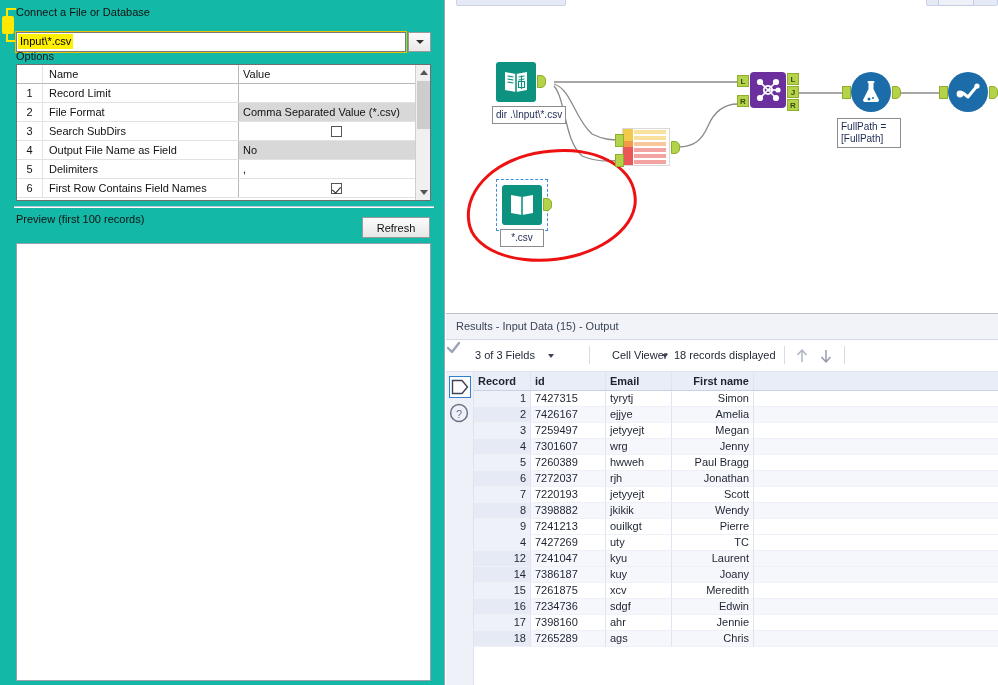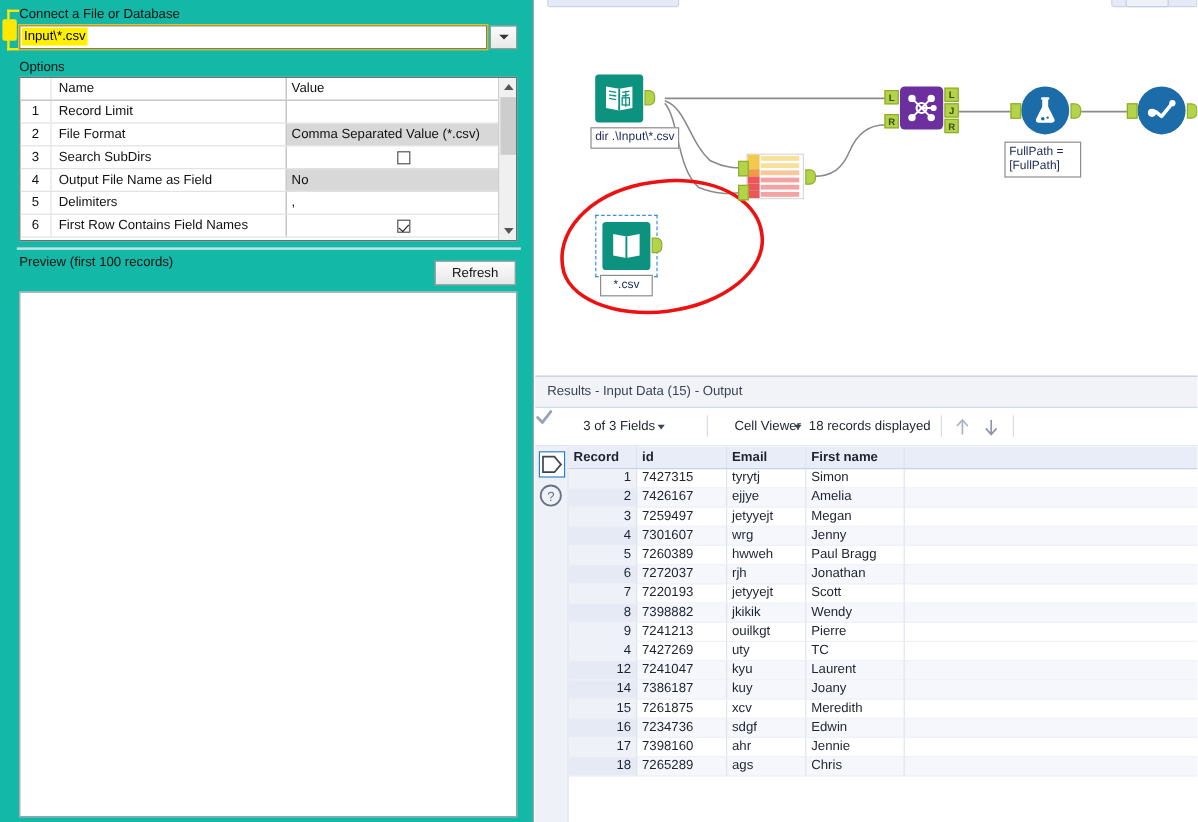--- a/index.html
+++ b/index.html
@@ -30,21 +30,21 @@
     position:absolute;left:6px;top:8px;width:10px;height:34px;
     border:2px solid #ffe800;border-right:none;box-sizing:border-box;
   }
   #left-bracket2{
     position:absolute;left:2px;top:16px;width:12px;height:18px;
     background:#ffe800;border-radius:2px;
   }
 
   
   #filepath-row{
-    position:absolute;left:16px;top:21px;width:415px;height:20px;
+    position:absolute;left:16px;top:32px;width:415px;height:20px;
   }
   #filepath-input{
     position:absolute;left:0;top:0;width:390px;height:20px;
     border:1px solid #7a7a7a;background:#ffffff;box-sizing:border-box;
     font-family:"Liberation Sans", sans-serif;font-size:11px;
     padding:0 0 0 2px;line-height:18px;color:#000;
     outline:1px solid #e8c400;
   }
   #filepath-highlight{
     position:absolute;left:2px;top:2px;height:15px;
@@ -229,21 +229,21 @@
   }
   .rail-btn{position:absolute;left:3px;width:22px;height:22px;box-sizing:border-box;}
   #rail-data{top:9px;}
   #rail-meta{top:36px;border:1px solid #2f7fd1;background:#ffffff;}
   #rail-help{top:63px;}
   .stack-line{position:absolute;left:3px;width:16px;height:4px;background:#5b6478;}
 
   .tb-item{
     position:absolute;font-size:11px;color:#1d2330;top:9px;white-space:nowrap;
   }
-  #fields-count{left:40px;}
+  #fields-count{left:29px;}
   #fields-caret{left:102px;top:14px;}
   #check-mark{left:116px;top:7px;width:15px;height:15px;}
   #tb-div1{position:absolute;left:143px;top:6px;width:1px;height:18px;background:#d7dbe6;}
   #cell-viewer{left:166px;}
   #cv-caret{left:216px;top:14px;}
   #records-displayed{left:228px;}
   #tb-div2{position:absolute;left:338px;top:6px;width:1px;height:18px;background:#d7dbe6;}
   #arrow-up{position:absolute;left:348px;top:7px;}
   #arrow-dn{position:absolute;left:372px;top:7px;}
   #tb-div3{position:absolute;left:398px;top:6px;width:1px;height:18px;background:#d7dbe6;}
@@ -266,21 +266,21 @@
     box-sizing:border-box;font-size:11px;line-height:15px;
     padding:0 4px;overflow:hidden;white-space:nowrap;
     border-right:1px solid #dfe4f0;border-bottom:1px solid #eef1f8;
     color:#1d2330;
   }
   .grow.header .gcell{line-height:18px;border-bottom:none;}
   .c-record{width:57px;flex:0 0 57px;text-align:right;background:#eef1f8;}
   .grow.header .c-record{text-align:left;background:#e9edf7;}
   .c-id{width:75px;flex:0 0 75px;}
   .c-email{width:66px;flex:0 0 66px;}
-  .c-first{width:82px;flex:0 0 82px;}
+  .c-first{width:82px;flex:0 0 82px;text-align:right;}
   .c-rest{flex:1 1 auto;border-right:none;}
   .grow.alt{background:#f5f7fc;}
   .grow.alt .c-record{background:#e6eaf5;}
 </style>
 </head>
 <body>
 
 <div id="config-pane">
 
   <div id="left-bracket"></div>

